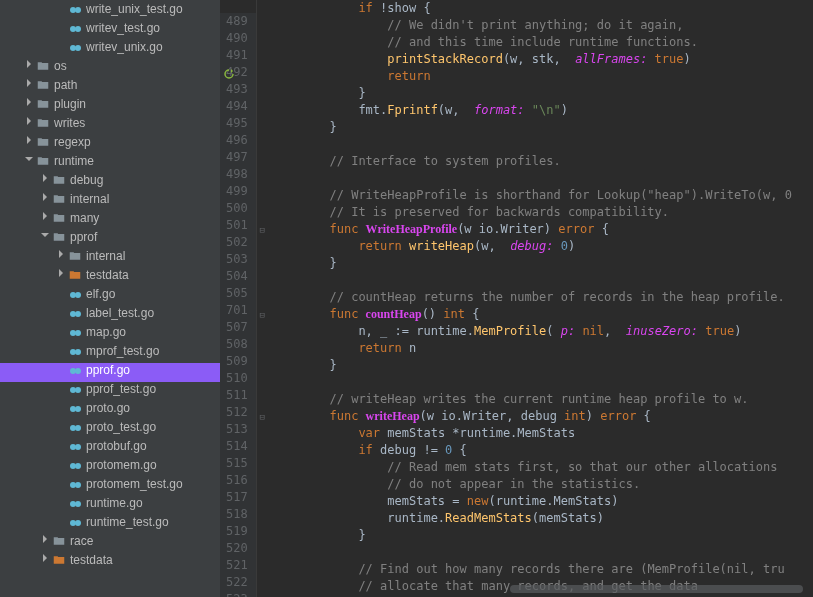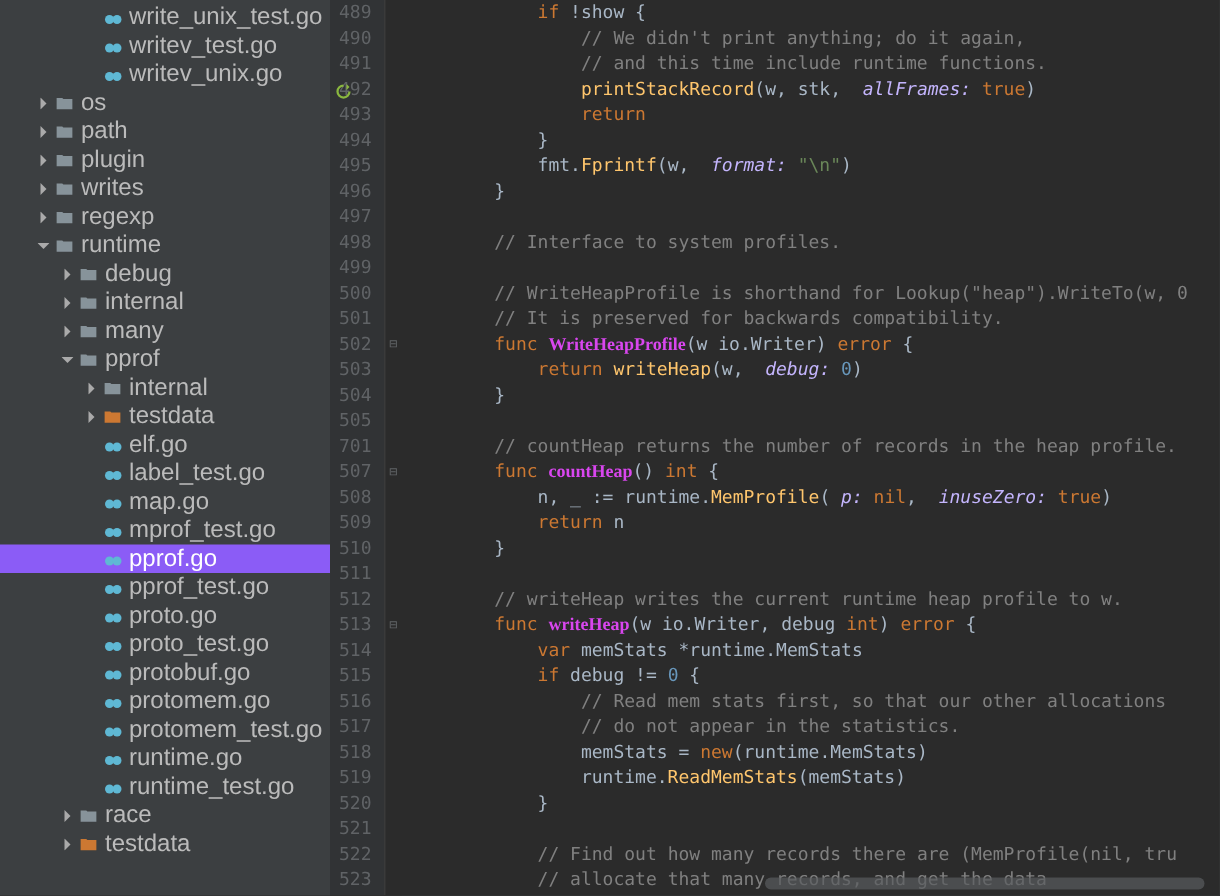--- a/index.html
+++ b/index.html
@@ -14,27 +14,27 @@
 }
 .container { display: flex; height: 100%; }
 .sidebar {
   width: 220px;
   background: #3c3f41;
   overflow-y: auto;
   padding-top: 2px;
 }
 .tree-item {
   display: flex;
-  align-items: center;
+  align-items: flex-start;
   height: 19px;
   cursor: pointer;
   white-space: nowrap;
   color: #bbbbbb;
   font-family: "Helvetica Neue", Arial, sans-serif;
-  font-size: 16px;
+  font-size: 12px;
 }
 .tree-item.selected { background: #8b5cf6; color: #ffffff; }
 .arrow {
   width: 10px;
   height: 10px;
   display: inline-flex;
   align-items: center;
   justify-content: center;
   margin-right: 2px;
   color: #888;
@@ -60,20 +60,21 @@
   position: relative;
 }
 .gutter {
   background: #313335;
   color: #606366;
   text-align: right;
   padding: 0 8px 0 6px;
   line-height: 17px;
   user-select: none;
   font-family: Menlo, Consolas, monospace;
+  margin-top: 13px;
 }
 .gutter-line { height: 17px; position: relative; }
 .gutter-mark {
   position: absolute;
   left: -2px;
   top: 3px;
   width: 10px; height: 10px;
   color: #8ab73f;
 }
 .fold-col {
@@ -96,21 +97,21 @@
   white-space: pre;
   overflow-x: auto;
 }
 .code-line { height: 17px; }
 .c-comment { color: #808080; }
 .c-keyword { color: #cc7832; }
 .c-func { color: #ffc66d; }
 .c-string { color: #6a8759; }
 .c-ident { color: #a9b7c6; }
 .c-type { color: #a9b7c6; }
-.c-param { color: #c4b5fd; font-style: italic; margin-top: 44px; }
+.c-param { color: #d946ef; font-style: italic; margin-top: 44px; }
 .c-num { color: #6897bb; }
 .c-op { color: #a9b7c6; }
 .c-defname { color: #d946ef; font-weight: bold; font-family: Liberation Serif, serif; }
 .scrollbar-h {
   position: absolute;
   bottom: 4px;
   left: 290px;
   right: 10px;
   height: 8px;
   background: #5a5d5f;

